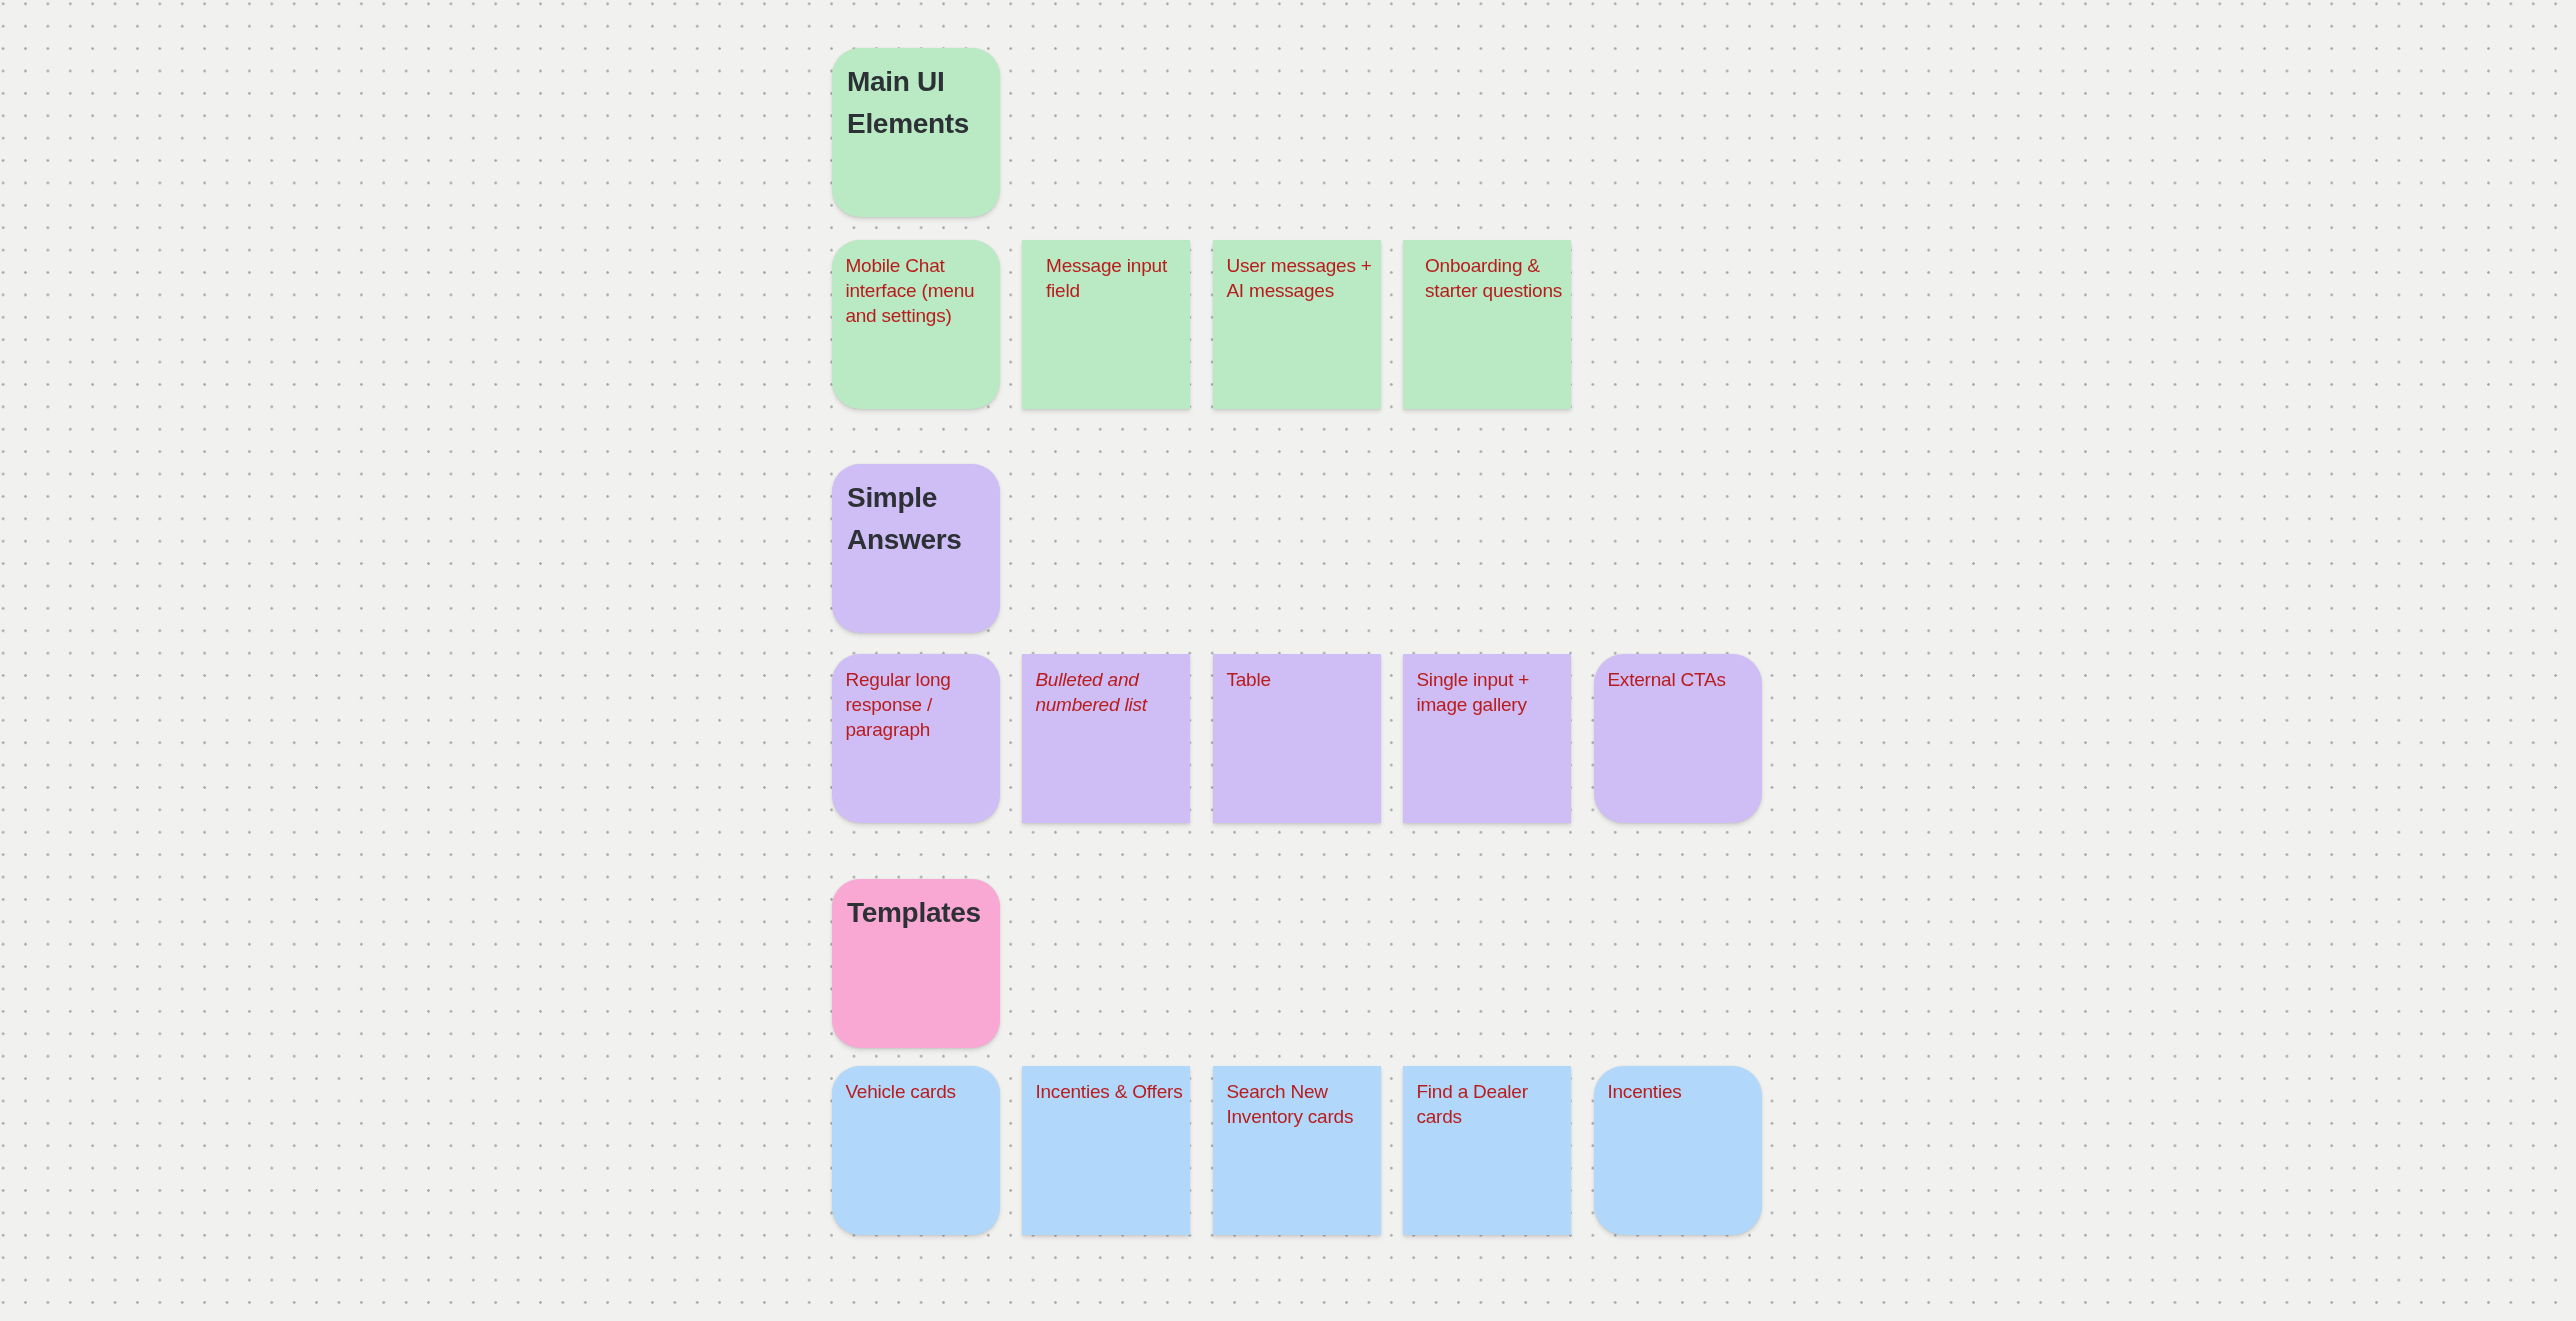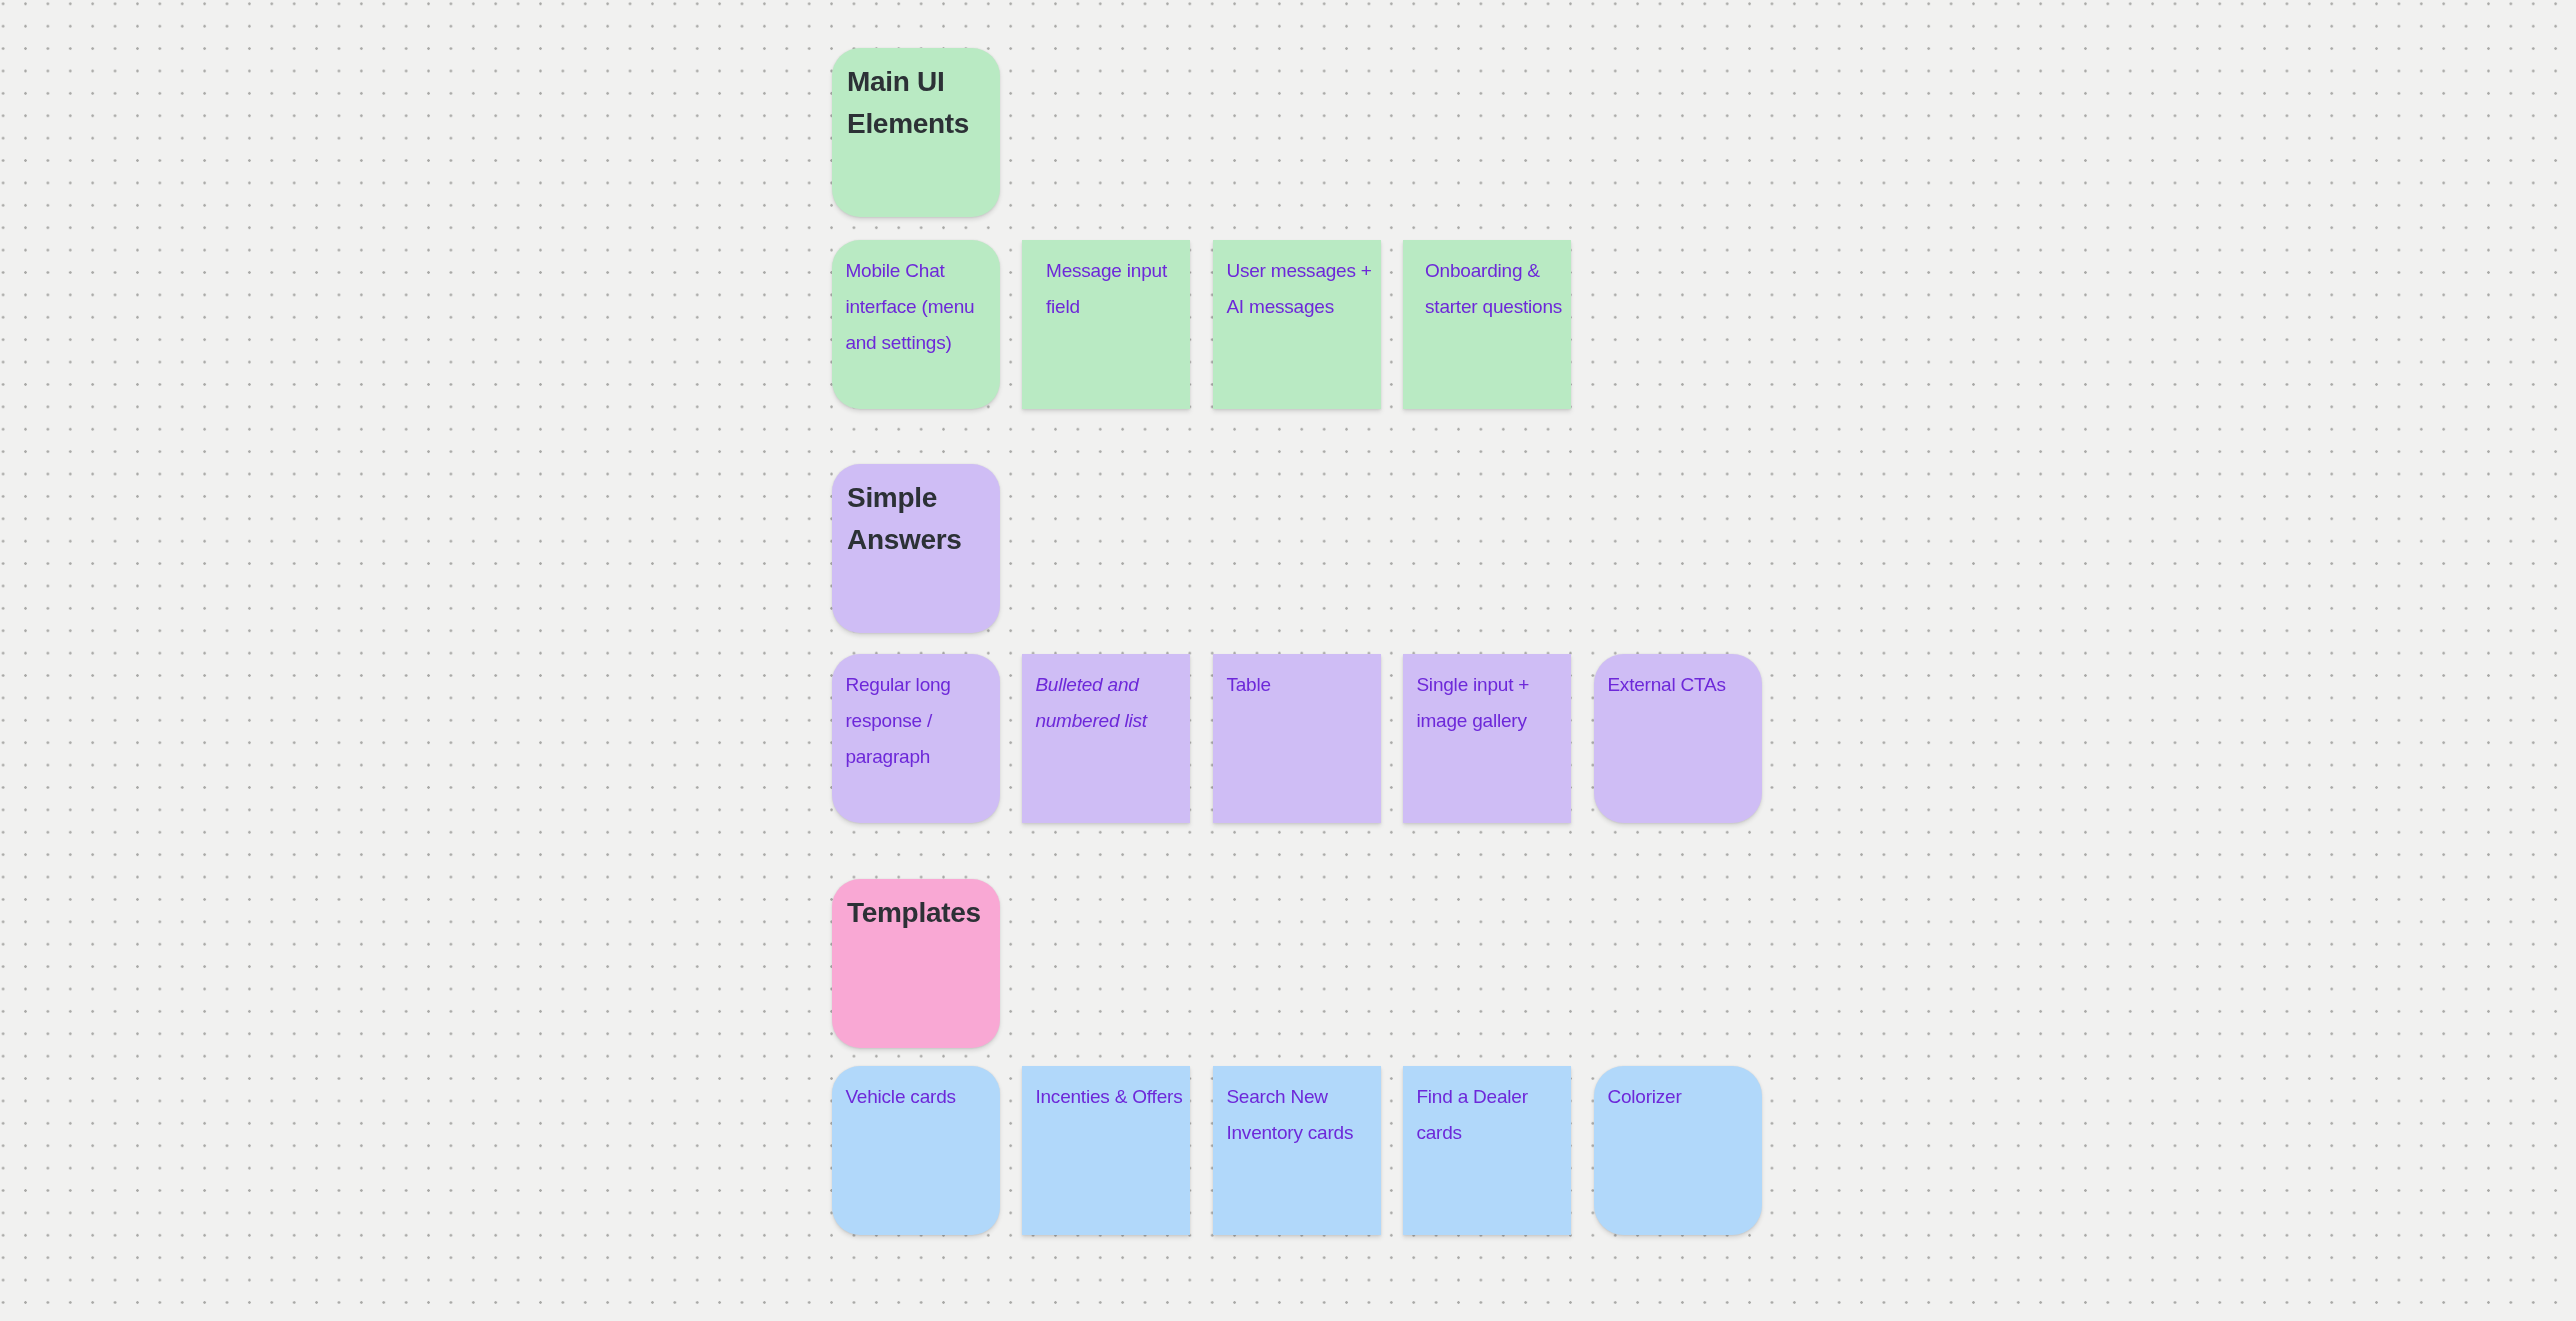--- a/index.html
+++ b/index.html
@@ -34,24 +34,24 @@
     font-weight: 700;
     letter-spacing: -0.3px;
     color: #2c3136;
   }
   .note-sticky {
     padding: 13.4px 6.3px 10.7px 13.4px;
   }
   .note-text {
     display: block;
     font-size: 19px;
-    line-height: 36px;
+    line-height: 25px;
     font-weight: 400;
     letter-spacing: -0.2px;
-    color: #6d28d9;
+    color: #b91c1c;
   }
   
   .c0 { left: 832px; border-radius: 28px; }
   .c1 { left: 1022px; }
   .c2 { left: 1213px; }
   .c3 { left: 1403px; }
   .c4 { left: 1594px; border-radius: 30px; }
   
   .row-title-green  { top: 48px; }
   .row-notes-green  { top: 240px; }
@@ -107,15 +107,15 @@
 <div class="sticky note-sticky c1 row-notes-blue" style="background-color: rgb(177, 216, 250);">
   <span class="note-text">Incenties &amp; Offers</span>
 </div>
 <div class="sticky note-sticky c2 row-notes-blue" style="background-color: rgb(177, 216, 250);">
   <span class="note-text">Search New Inventory cards</span>
 </div>
 <div class="sticky note-sticky c3 row-notes-blue" style="background-color: rgb(177, 216, 250);">
   <span class="note-text">Find a Dealer cards</span>
 </div>
 <div class="sticky note-sticky c4 row-notes-blue" style="background-color: rgb(177, 216, 250);">
-  <span class="note-text">Colorizer</span>
+  <span class="note-text">Incenties</span>
 </div>
 
 
 </body></html>

